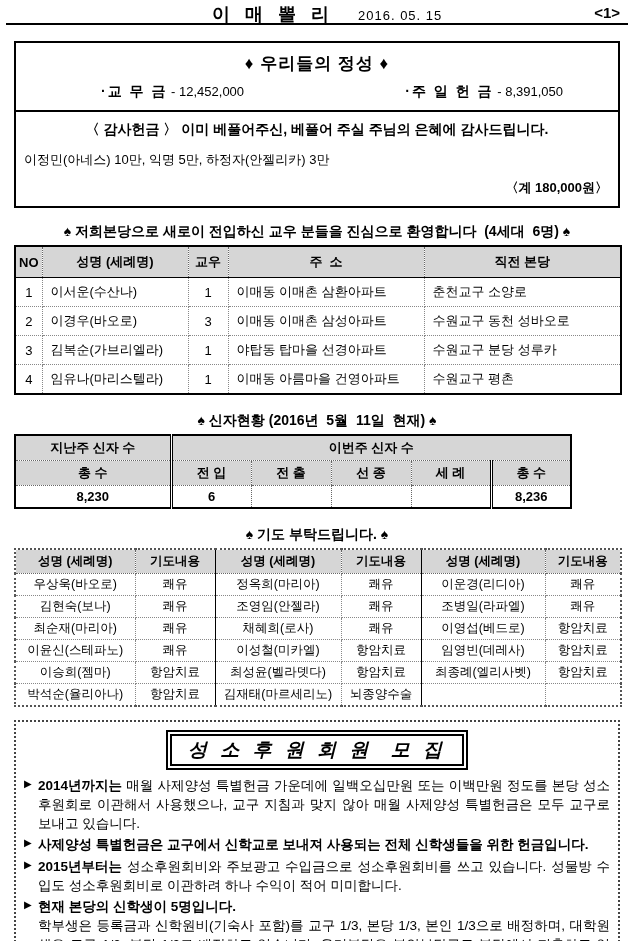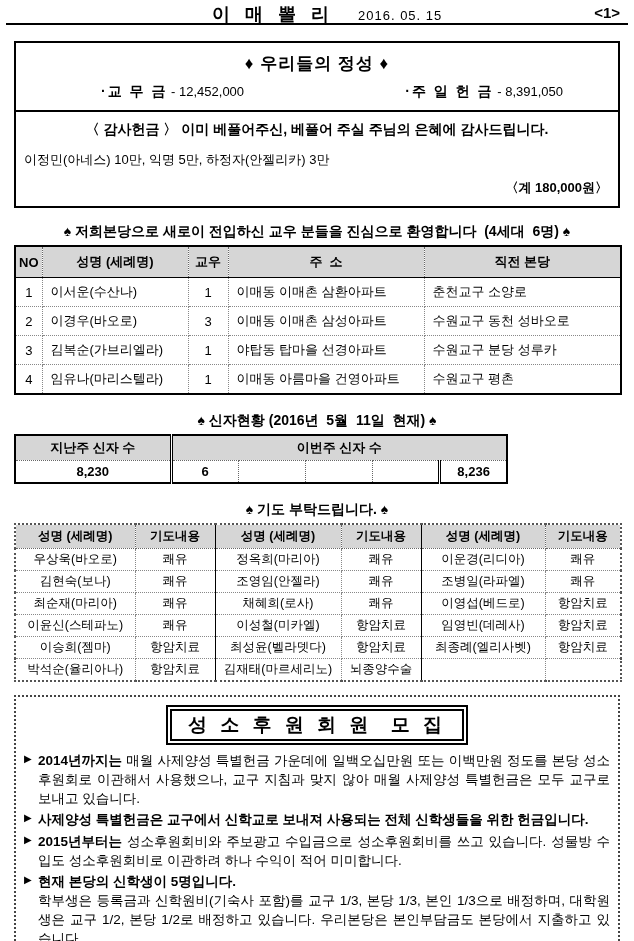--- a/index.html
+++ b/index.html
@@ -31,21 +31,21 @@
   .donors-line { font-size:13px; padding:10px 8px 2px 8px; }
   .total-line  { text-align:right; font-weight:bold; font-size:13px; padding:8px 10px 9px 0; }
 
   
   .section-title { text-align:center; font-weight:bold; font-size:14px; white-space:pre; }
   .st-newmembers { margin-top:15px; }
   .st-status     { margin-top:17px; }
   .st-prayer     { margin-top:17px; }
 
   
-  table { border-collapse:collapse; table-layout:fixed; width:494px; margin:4px 14px 0 14px; }
+  table { border-collapse:collapse; table-layout:fixed; width:558px; margin:4px 14px 0 14px; }
   th, td { white-space:pre; overflow:hidden; }
 
   
   .tbl-new { border:2px solid #000; font-size:13px; }
   .tbl-new th {
     background:#d6d6d6; font-weight:bold; text-align:center;
     border:1px dotted #666; border-bottom:1px solid #000; padding:6px 2px;
   }
   .tbl-new td { border:1px dotted #888; padding:5px 2px; height:25px; }
   .tbl-new .c-no   { width:27px;  text-align:center;margin-left:12px; }
@@ -71,21 +71,21 @@
     border:1px dotted #666; padding:3px 1px;
   }
   .tbl-prayer td { border:1px dotted #888; text-align:center; padding:2px 1px; height:19px; }
   .tbl-prayer .grp { border-left:1px solid #000; }
   .tbl-prayer .cn1 { width:120px; } .tbl-prayer .cc1 { width:80px; }
   .tbl-prayer .cn2 { width:126px; } .tbl-prayer .cc2 { width:80px; }
   .tbl-prayer .cn3 { width:124px; } .tbl-prayer .cc3 { width:76px; }
 
   
   .recruit-box { margin:13px 14px 0 14px; border:2px dotted #444; padding:6px 8px 6px 8px; }
-  .recruit-title-wrap { text-align:center; margin:2px 0 6px 0; }
+  .recruit-title-wrap { text-align:center; margin:2px 0 6px 0;font-style:italic; }
   .recruit-title-outer { display:inline-block; border:2px solid #000; padding:2px; }
   .recruit-title-inner {
     display:inline-block; border:2px solid #000; padding:1px 16px;
     font-size:19px; font-weight:bold; letter-spacing:4px; white-space:pre;
   }
   .bullet { position:relative; padding-left:14px; font-size:13.5px; line-height:1.42; text-align:justify; margin-top:2px; }
   .bullet .marker { position:absolute; left:0; top:1px; font-size:10px; }
   .bullet .b { font-weight:bold; }
   .bullet-block:empty, .bullet-text:empty { display:none; }
   .bullet-block { font-weight:normal; }
@@ -150,20 +150,28 @@
   </tr>
 </tbody>
   </table>
 
 <div class="section-title st-status">♠ 신자현황 (2016년  5월  11일  현재) ♠</div>
 <table class="tbl-status">
   <tbody>
       <tr>
     <th class="w1">지난주 신자 수</th>
     <th class="dbl-l" colspan="5">이번주 신자 수</th>
+  </tr>
+  <tr>
+    <th class="w1">총 수</th>
+    <th class="dbl-l w2">전 입</th>
+    <th class="dot-l w2">전 출</th>
+    <th class="dot-l w2">선 종</th>
+    <th class="dot-l w2">세 례</th>
+    <th class="dbl-l w6">총 수</th>
   </tr>
   <tr>
     <td class="w1">8,230</td>
     <td class="dbl-l w2">6</td>
     <td class="dot-l w2"></td>
     <td class="dot-l w2"></td>
     <td class="dot-l w2"></td>
     <td class="dbl-l w6">8,236</td>
   </tr>
 </tbody>

